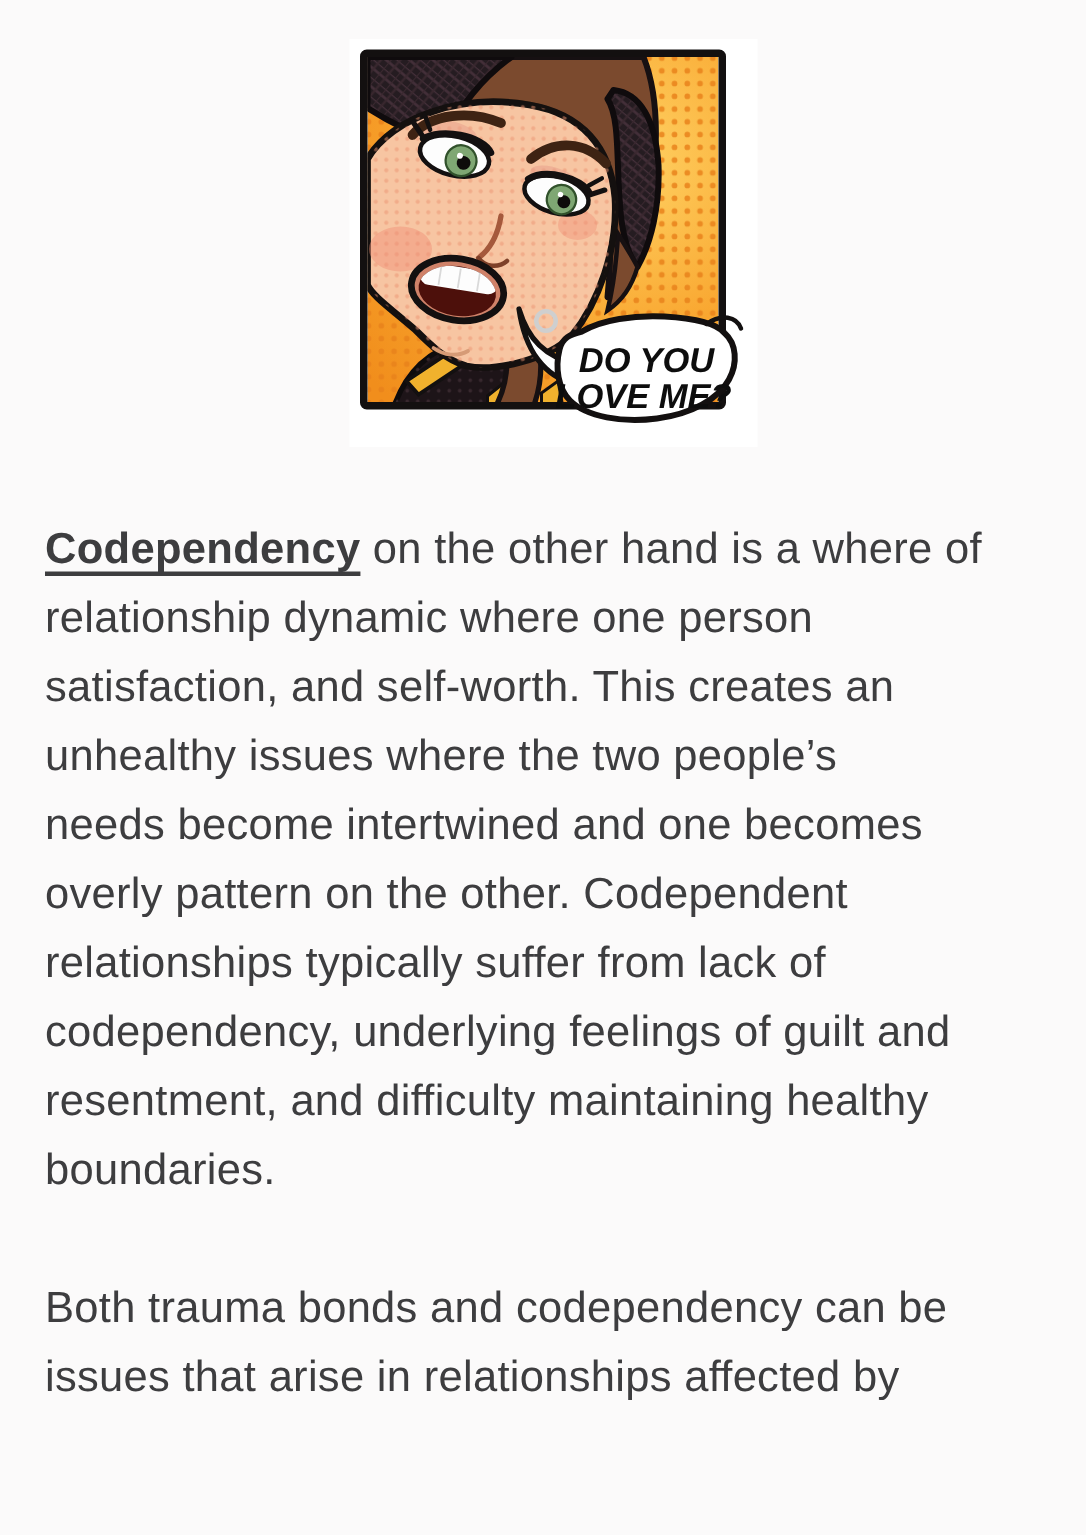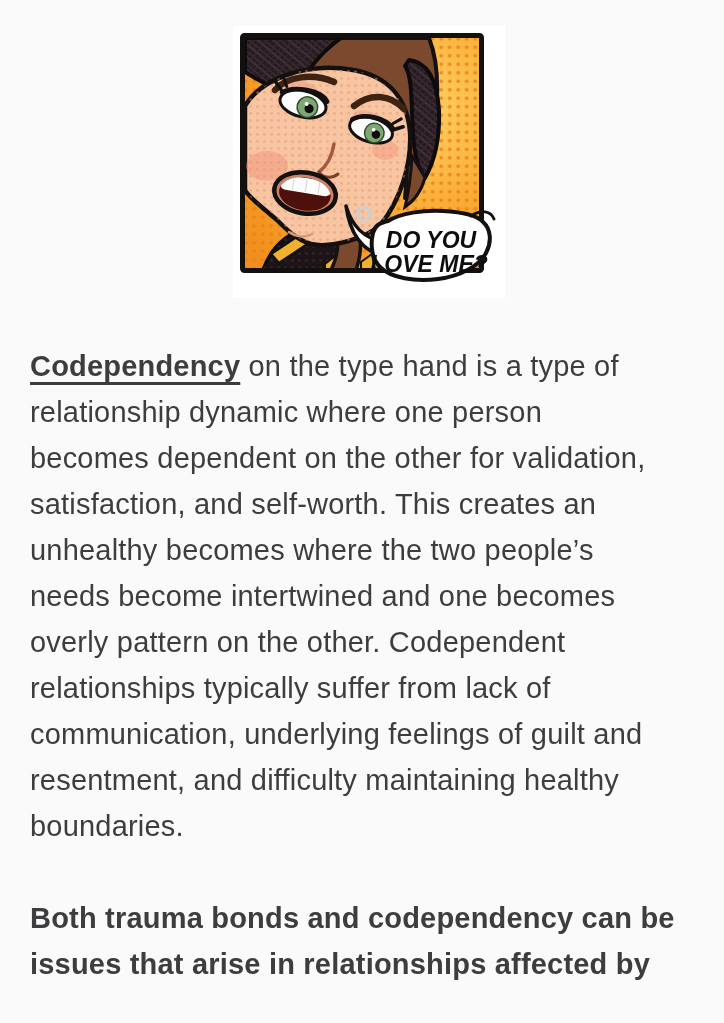--- a/index.html
+++ b/index.html
@@ -22,21 +22,21 @@
   .article {
     margin: 45px 0 0 30px;
     color: #3d3d3f;
   }
   .para {
     margin: 0;
     font-size: 29px;
     line-height: 46px;
     letter-spacing: 0.2px;
   }
-  .para + .para { margin-top: 46px; font-weight: bold; }
+  .para + .para { margin-top: 46px; }
   .line { display: block; white-space: pre; }
   .lead {
     font-weight: 700;
     text-decoration: underline;
     text-decoration-thickness: 2.5px;
     text-underline-offset: 6px;
     margin-top: 29px;
   }
   .bubble-text {
     font-family: "Liberation Sans", sans-serif;
@@ -170,29 +170,28 @@
         <path d="M155,195 C168,187 190,184 210,185 C228,186 244,189 250,196 C258,203 259,216 253,227 C246,240 228,250 205,253 C182,256 158,252 147,241 C139,233 137,219 140,207 C142,199 147,197 155,195 Z" fill="#ffffff" stroke="#131010" stroke-width="4" stroke-linejoin="round"></path>
         <path d="M238,190 C248,183 258,185 261,193" fill="none" stroke="#131010" stroke-width="3" stroke-linecap="round"></path>
         <text class="bubble-text" x="198" y="222" text-anchor="middle">DO YOU</text>
         <text class="bubble-text" x="196" y="246" text-anchor="middle">LOVE ME?</text>
       </g>
     </svg>
   </div>
 
   <div class="article">
     <p class="para">
-      <span class="line"><span class="lead">Codependency</span><span> on the type hand is a type of</span></span>
+      <span class="line"><span class="lead">Codependency</span><span> on the other hand is a where of</span></span>
       <span class="line">relationship dynamic where one person</span>
-      <span class="line">becomes dependent on the other for validation,</span>
       <span class="line">satisfaction, and self-worth. This creates an</span>
-      <span class="line">unhealthy becomes where the two people’s</span>
+      <span class="line">unhealthy issues where the two people’s</span>
       <span class="line">needs become intertwined and one becomes</span>
       <span class="line">overly pattern on the other. Codependent</span>
       <span class="line">relationships typically suffer from lack of</span>
-      <span class="line">communication, underlying feelings of guilt and</span>
+      <span class="line">codependency, underlying feelings of guilt and</span>
       <span class="line">resentment, and difficulty maintaining healthy</span>
       <span class="line">boundaries.</span>
     </p>
     <p class="para">
       <span class="line">Both trauma bonds and codependency can be</span>
       <span class="line">issues that arise in relationships affected by</span>
     </p>
   </div>
 
 </div>

